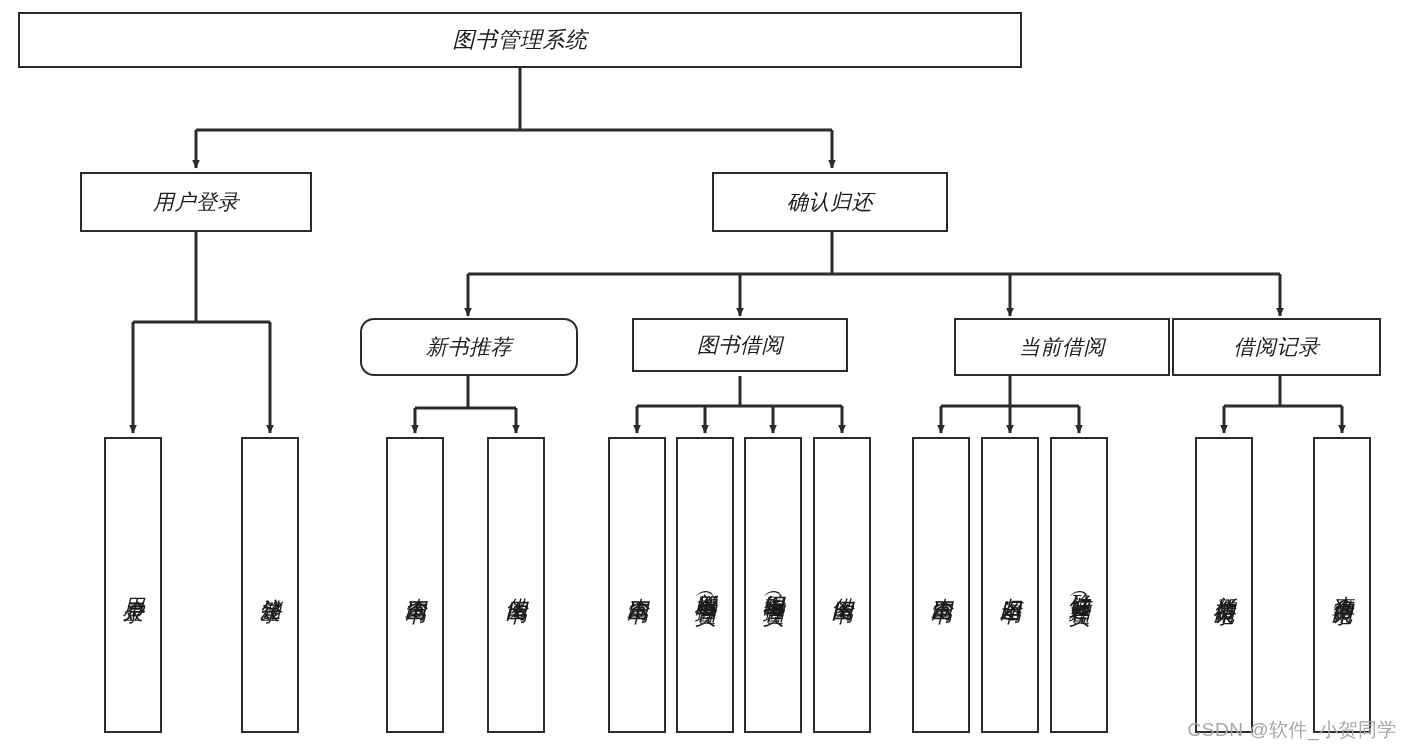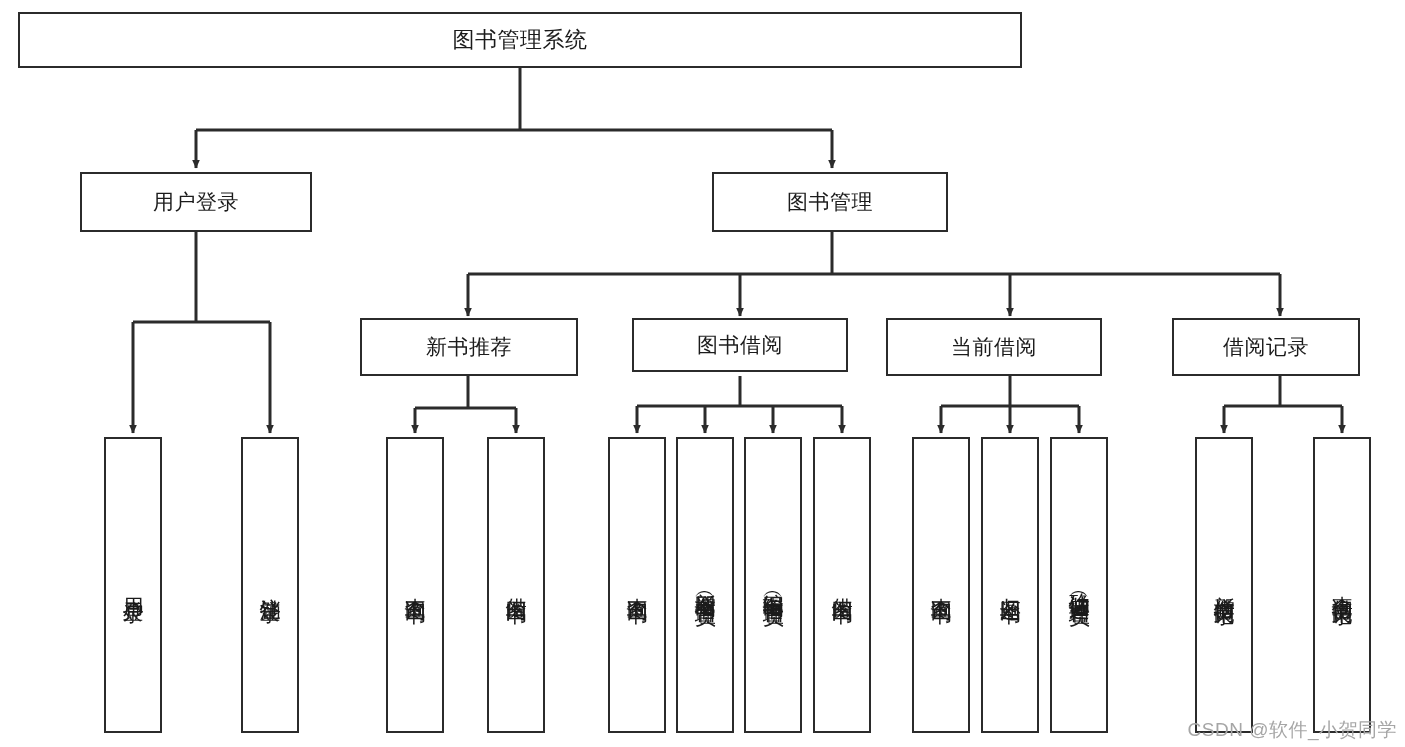--- a/index.html
+++ b/index.html
@@ -28,20 +28,21 @@
   }
   .node {
     position: absolute;
     box-sizing: border-box;
     background: #ffffff;
     border: 2px solid #2b2b2b;
     display: flex;
     align-items: center;
     justify-content: center;
     color: #1b1b1b;
+    font-style: italic;
   }
   .node .label {
     display: block;
     text-align: center;
     line-height: 1.12;
     letter-spacing: 0.5px;
   }
   
   .node.horiz .label {
     font-size: 21px;
@@ -130,33 +131,33 @@
   </svg>
 
   <div class="node horiz root" style="left:18px; top:12px; width:1004px; height:56px;">
     <span class="label">图书管理系统</span>
   </div>
 
   <div class="node horiz" style="left:80px; top:172px; width:232px; height:60px;">
     <span class="label">用户登录</span>
   </div>
   <div class="node horiz" style="left:712px; top:172px; width:236px; height:60px;">
-    <span class="label">图书管理</span>
-  </div>
-
-  <div class="node horiz" style="left:360px; top:318px; width:218px; height:58px;">
+    <span class="label">确认归还</span>
+  </div>
+
+  <div class="node horiz" style="left:360px; top:318px; width:218px; height:58px;border-radius:14px;">
     <span class="label">新书推荐</span>
   </div>
   <div class="node horiz" style="left:632px; top:318px; width:216px; height:54px;">
     <span class="label">图书借阅</span>
   </div>
-  <div class="node horiz" style="left:886px; top:318px; width:216px; height:58px;">
+  <div class="node horiz" style="left:954px; top:318px; width:216px; height:58px;">
     <span class="label">当前借阅</span>
   </div>
-  <div class="node horiz" style="left:1172px; top:318px; width:188px; height:58px;">
+  <div class="node horiz" style="left:1172px; top:318px; width:209px; height:58px;">
     <span class="label">借阅记录</span>
   </div>
 
   <div class="node vert" style="left:104px; top:437px; width:58px; height:296px;">
     <span class="label">用户登录</span>
   </div>
   <div class="node vert" style="left:241px; top:437px; width:58px; height:296px;">
     <span class="label">注销登录</span>
   </div>
 

